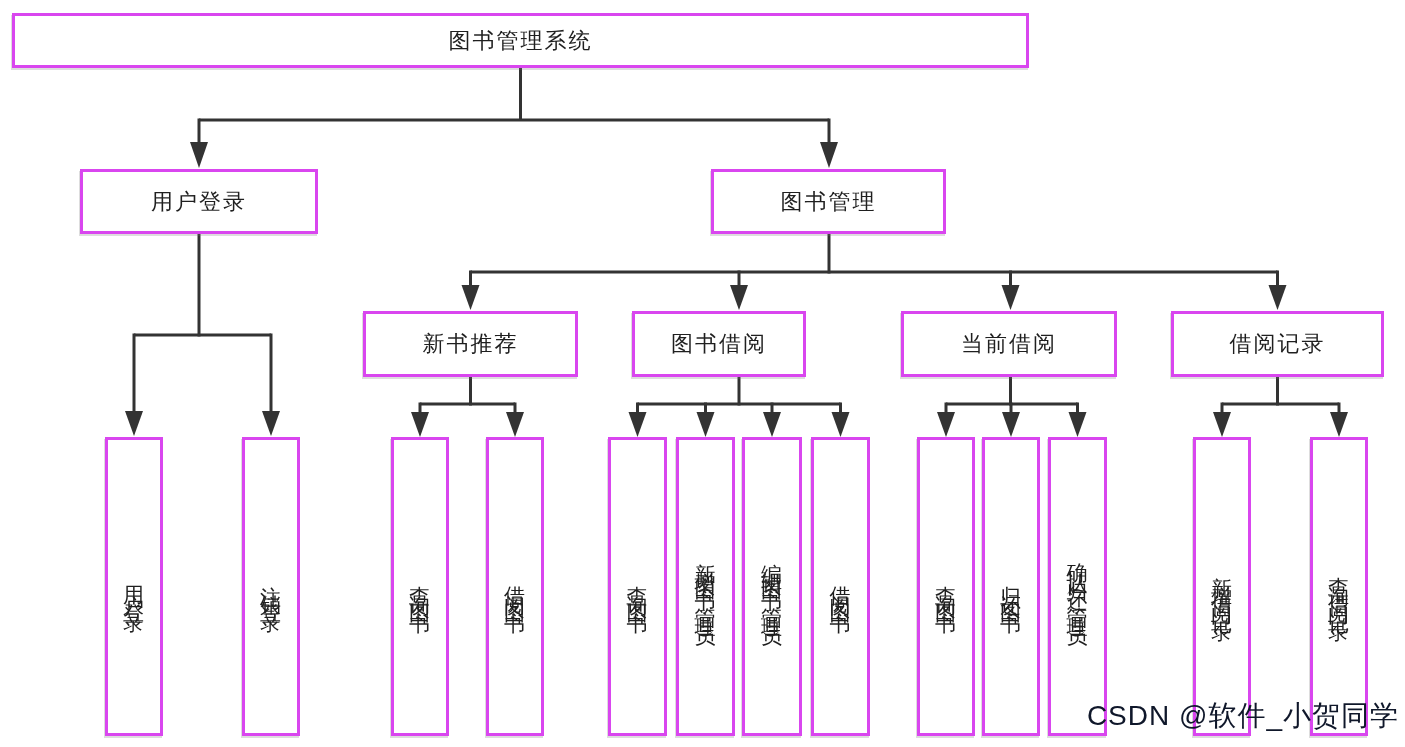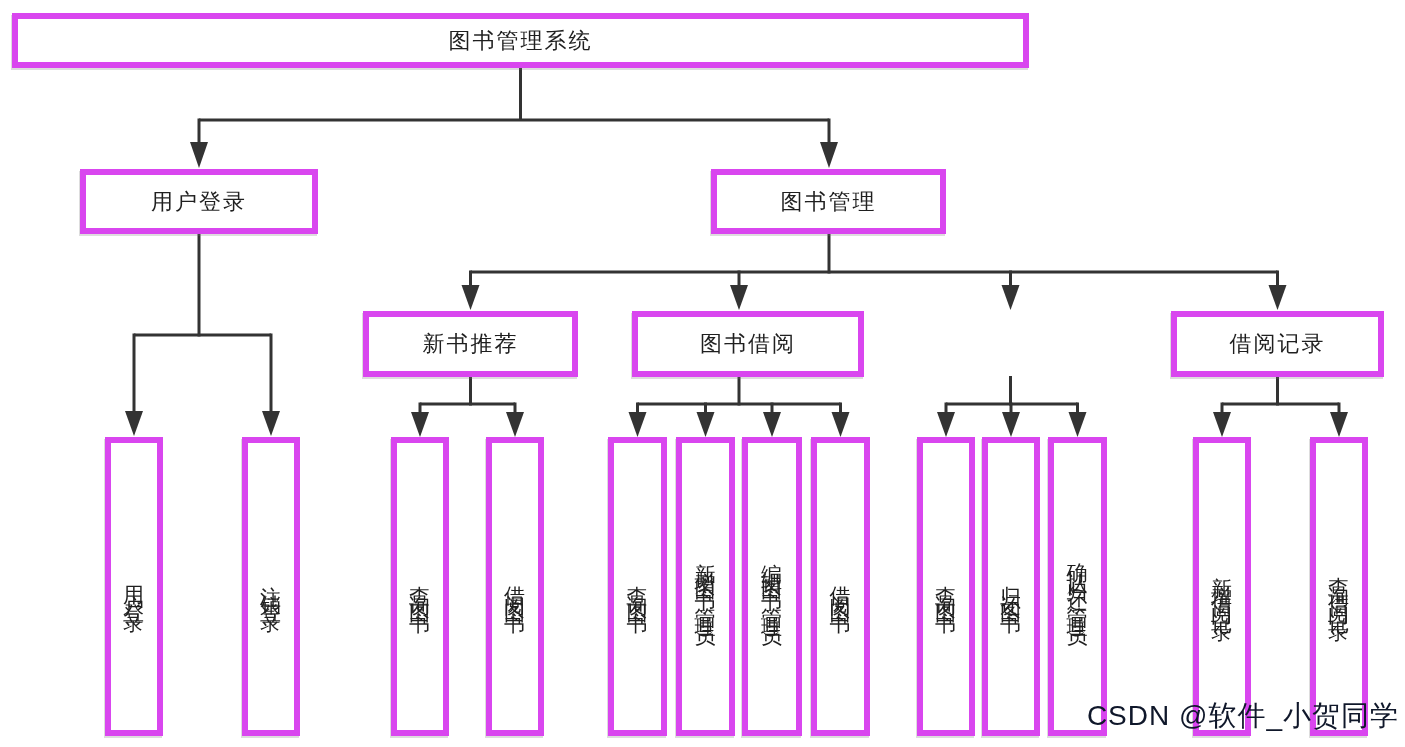--- a/index.html
+++ b/index.html
@@ -7,21 +7,21 @@
     position:relative;
     width:1405px;height:747px;
     background:#ffffff;
     overflow:hidden;
     font-family:"Liberation Sans","DejaVu Sans",sans-serif;
   }
   #wires{position:absolute;left:0;top:0;width:1405px;height:747px;}
   .box{
     position:absolute;
     box-sizing:border-box;
-    border:6px solid #d946ef;
+    border:3px solid #d946ef;
     background:#ffffff;
     color:#1f1f1f;
     display:flex;
     align-items:center;
     justify-content:center;
     text-align:center;
     font-size:22px;
     line-height:1;
     letter-spacing:2px;
     box-shadow:-1px 2px 0 rgba(120,120,120,0.25);
@@ -118,21 +118,22 @@
       <polygon points="1330,412 1348,412 1339,437"></polygon>
     </g>
   </svg>
 
   <div class="box" style="left:12px;top:13px;width:1017px;height:55px">图书管理系统</div>
 
   <div class="box" style="left:80px;top:169px;width:238px;height:65px">用户登录</div>
   <div class="box" style="left:363px;top:311px;width:215px;height:66px">新书推荐</div>
 
   <div class="box" style="left:711px;top:169px;width:235px;height:65px">图书管理</div>
-  <div class="box" style="left:632px;top:311px;width:232px;height:66px">图书借阅</div>
+  <div class="box" style="left:632px;top:311px;width:174px;height:66px">图书借阅</div>
+  <div class="box" style="left:901px;top:311px;width:216px;height:66px">当前借阅</div>
   <div class="box" style="left:1171px;top:311px;width:213px;height:66px">借阅记录</div>
 
   <div class="box v" style="left:105px;width:58px">用户登录</div>
   <div class="box v" style="left:242px;width:58px">注销登录</div>
 
   <div class="box v" style="left:391px;width:58px">查询图书</div>
   <div class="box v" style="left:486px;width:58px">借阅图书</div>
 
   <div class="box v" style="left:608px;width:59px">查询图书</div>
   <div class="box v" style="left:676px;width:59px">新增图书（管理员）</div>

